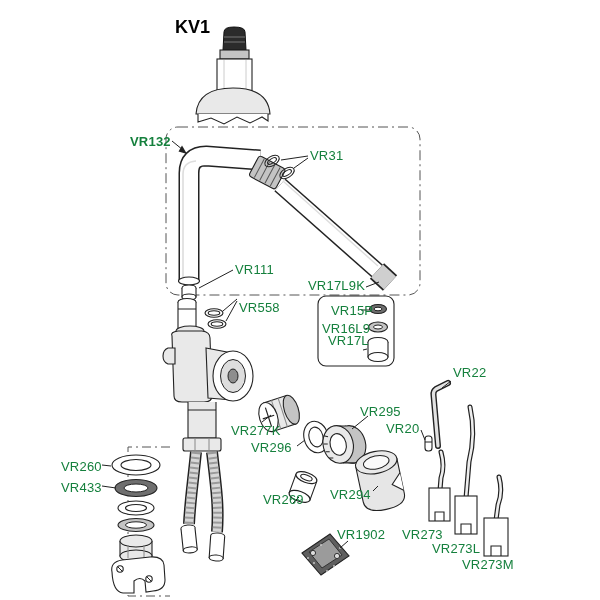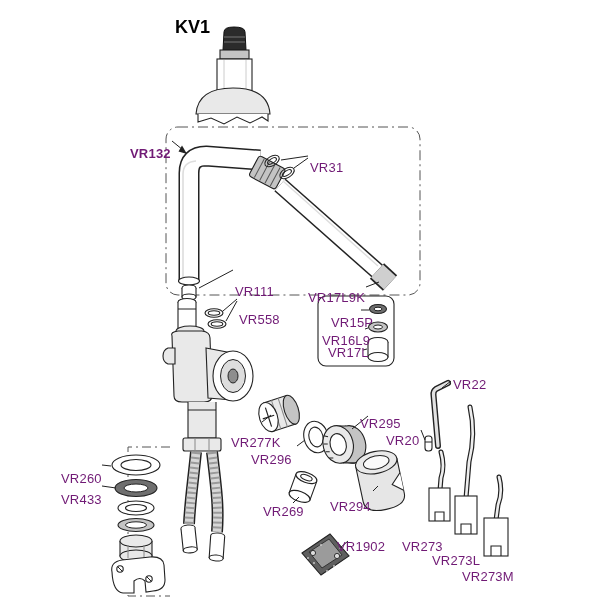--- a/index.html
+++ b/index.html
@@ -1,20 +1,20 @@
 <!DOCTYPE html>
 <html><head>
 <meta charset="utf-8">
 <style>
   html,body{margin:0;padding:0;background:#fff;}
   .stage{position:relative;width:549px;height:600px;background:#ffffff;overflow:hidden;
          font-family:"Liberation Sans",sans-serif;}
   .stage svg{position:absolute;left:0;top:0;}
   .title{position:absolute;font-size:18px;font-weight:700;color:#000;white-space:nowrap;}
-  .lbl{position:absolute;font-size:13px;color:#701a75;white-space:nowrap;letter-spacing:.2px;margin-top:12px;}
+  .lbl{position:absolute;font-size:13px;color:#15803d;white-space:nowrap;letter-spacing:.2px;}
   .lbl.bold{font-weight:700;}
   
   .ln{fill:none;stroke:#222;stroke-width:1.1;}
   .w{fill:#fff;stroke:#222;stroke-width:1.1;}
   .lg{fill:#e9e9e9;stroke:#222;stroke-width:1.1;}
   .mg{fill:#c4c4c4;stroke:#222;stroke-width:1.1;}
   .dg{fill:#6f6f6f;stroke:#222;stroke-width:1.1;}
   .blk{fill:#2b2b2b;stroke:#111;stroke-width:1;}
   .leader{stroke:#222;stroke-width:1;fill:none;}
 </style>
@@ -261,21 +261,21 @@
       <path d="M102,486 L116,488"></path>
       <path d="M293,503 L299,497"></path>
       <path d="M348,541 L340,548"></path>
     </g>
   </svg>
 
   <div class="title" style="left:175px;top:17px">KV1</div>
 
   <div class="lbl bold" style="left:130px;top:134px">VR132</div>
   <div class="lbl" style="left:310px;top:148px">VR31</div>
-  <div class="lbl" style="left:235px;top:272px">VR111</div>
+  <div class="lbl" style="left:235px;top:262px">VR111</div>
   <div class="lbl" style="left:239px;top:300px">VR558</div>
   <div class="lbl" style="left:308px;top:278px">VR17L9K</div>
   <div class="lbl" style="left:331px;top:303px">VR15P</div>
   <div class="lbl" style="left:322px;top:321px">VR16L9</div>
   <div class="lbl" style="left:328px;top:333px">VR17L</div>
   <div class="lbl" style="left:453px;top:365px">VR22</div>
   <div class="lbl" style="left:360px;top:404px">VR295</div>
   <div class="lbl" style="left:386px;top:421px">VR20</div>
   <div class="lbl" style="left:231px;top:423px">VR277K</div>
   <div class="lbl" style="left:251px;top:440px">VR296</div>

